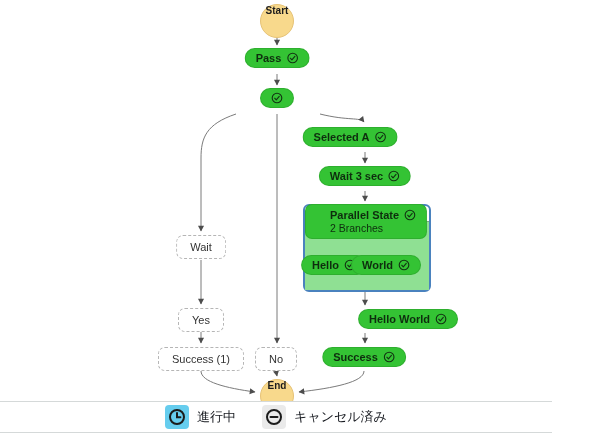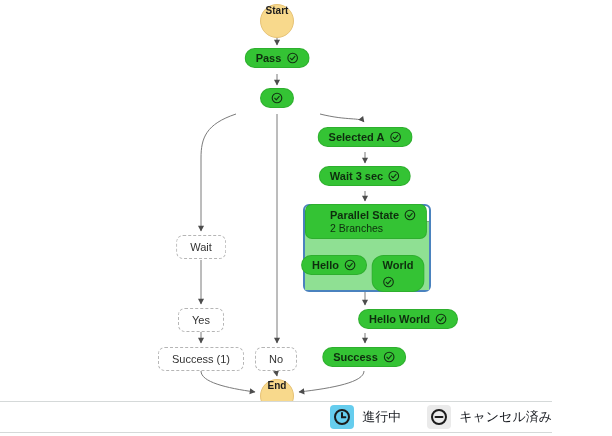--- a/index.html
+++ b/index.html
@@ -17,21 +17,21 @@
         transform:translate(-50%,-50%);}
   .node.parallel-header{background:var(--green);color:#0e2d0e;font-weight:700;font-size:11px;
         border-radius:7px;padding:4px 10px;border:1px solid rgba(0,0,0,0.10);
         flex-direction:column;gap:1px;}
   .node .row{display:inline-flex;align-items:center;gap:5px;}
   .node .sub{font-weight:400;font-size:10.5px;}
   #pcontainer{position:absolute;z-index:2;box-sizing:border-box;border:2px solid;border-radius:6px;background:#fff;}
   #pcontainer .fill{position:absolute;left:0;right:0;bottom:0;border-top:1px dashed #7da884;}
   #legend{position:absolute;left:0;top:401px;width:552px;height:30px;background:#fff;z-index:5;
         border-top:1px solid #d5d9d9;border-bottom:1px solid #d5d9d9;
-        display:flex;align-items:center;justify-content:flex-end;gap:26px;}
+        display:flex;align-items:center;justify-content:center;gap:26px;}
   .legend-item{display:inline-flex;align-items:center;gap:8px;font-size:13px;color:#16191f;}
   .legend-icon{width:24px;height:24px;border-radius:4px;display:inline-flex;align-items:center;justify-content:center;}
   .chk{flex:0 0 auto;display:inline-flex;}
 </style>
 </head>
 <body>
 
 <div id="stage">
   <svg id="edges" width="612" height="436">
       <defs>
@@ -71,21 +71,21 @@
           <circle cx="8" cy="8" r="6.4" fill="none" stroke="#123312" stroke-width="1.5"></circle>
           <path d="M4.9 8.3l2.1 2.1 4-4.6" fill="none" stroke="#123312" stroke-width="1.5" stroke-linecap="round" stroke-linejoin="round"></path>
         </svg>
       </div>
       <div class="node success" style="left: 277px; top: 88px;">
         <svg class="chk" width="12" height="12" viewBox="0 0 16 16">
           <circle cx="8" cy="8" r="6.4" fill="none" stroke="#123312" stroke-width="1.5"></circle>
           <path d="M4.9 8.3l2.1 2.1 4-4.6" fill="none" stroke="#123312" stroke-width="1.5" stroke-linecap="round" stroke-linejoin="round"></path>
         </svg>
       </div>
-      <div class="node success" style="left: 365px; top: 127px;">
+      <div class="node success" style="left: 350px; top: 127px;">
         <span>Selected A</span>
         <svg class="chk" width="12" height="12" viewBox="0 0 16 16">
           <circle cx="8" cy="8" r="6.4" fill="none" stroke="#123312" stroke-width="1.5"></circle>
           <path d="M4.9 8.3l2.1 2.1 4-4.6" fill="none" stroke="#123312" stroke-width="1.5" stroke-linecap="round" stroke-linejoin="round"></path>
         </svg>
       </div>
       <div class="node success" style="left: 365px; top: 166px;">
         <span>Wait 3 sec</span>
         <svg class="chk" width="12" height="12" viewBox="0 0 16 16">
           <circle cx="8" cy="8" r="6.4" fill="none" stroke="#123312" stroke-width="1.5"></circle>
@@ -102,21 +102,21 @@
         </span>
         <span class="sub">2 Branches</span>
       </div>
       <div class="node success" style="left: 334px; top: 255px;">
         <span>Hello</span>
         <svg class="chk" width="12" height="12" viewBox="0 0 16 16">
           <circle cx="8" cy="8" r="6.4" fill="none" stroke="#123312" stroke-width="1.5"></circle>
           <path d="M4.9 8.3l2.1 2.1 4-4.6" fill="none" stroke="#123312" stroke-width="1.5" stroke-linecap="round" stroke-linejoin="round"></path>
         </svg>
       </div>
-      <div class="node success" style="left: 398px; top: 255px; flex-direction: column;">
+      <div class="node success" style="left: 386px; top: 255px;">
         <span>World</span>
         <svg class="chk" width="12" height="12" viewBox="0 0 16 16">
           <circle cx="8" cy="8" r="6.4" fill="none" stroke="#123312" stroke-width="1.5"></circle>
           <path d="M4.9 8.3l2.1 2.1 4-4.6" fill="none" stroke="#123312" stroke-width="1.5" stroke-linecap="round" stroke-linejoin="round"></path>
         </svg>
       </div>
       <div class="node success" style="left: 365px; top: 309px; margin-left: 43px;">
         <span>Hello World</span>
         <svg class="chk" width="12" height="12" viewBox="0 0 16 16">
           <circle cx="8" cy="8" r="6.4" fill="none" stroke="#123312" stroke-width="1.5"></circle>

